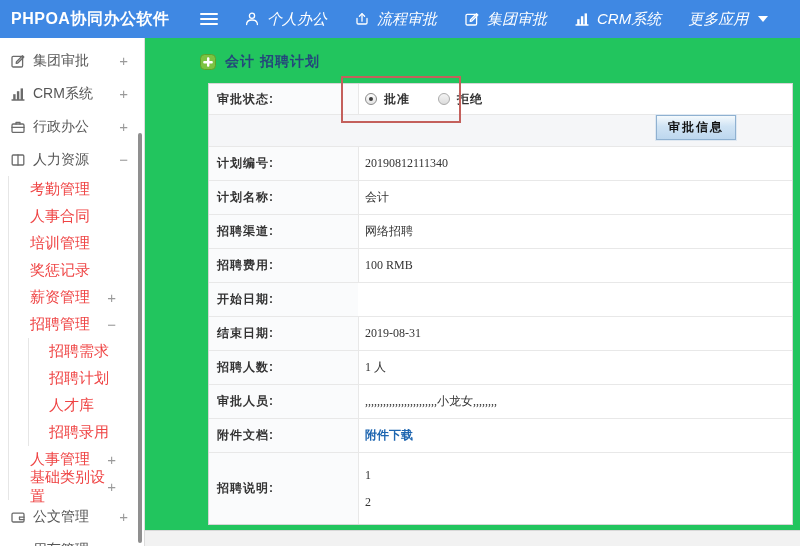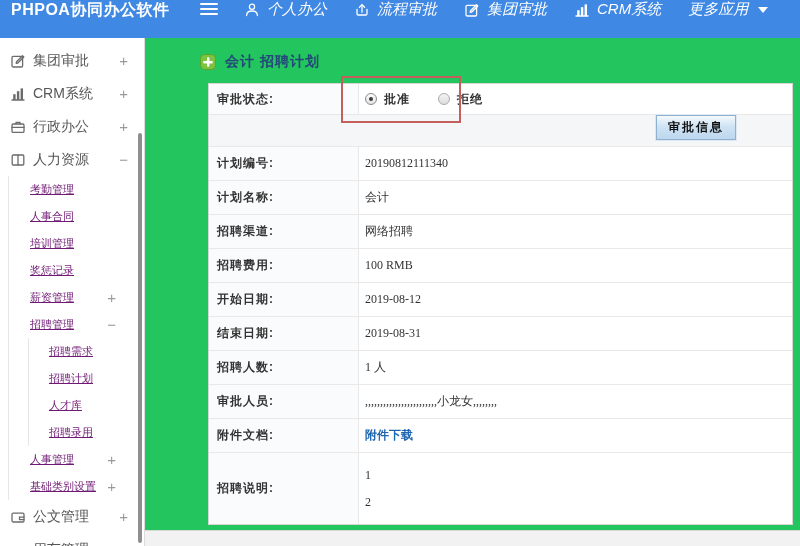--- a/index.html
+++ b/index.html
@@ -1,39 +1,39 @@
 <!DOCTYPE html>
 <html><head>
 <meta charset="utf-8">
 <style>
   * { margin:0; padding:0; box-sizing:border-box; }
   html,body { width:800px; height:546px; overflow:hidden;
     font-family:"Liberation Sans","DejaVu Sans",sans-serif; background:#fbfbfb; }
 
   
-  .topbar { height:38px; background:#3f88e3; display:flex; align-items:flex-start; color:#fff; }
+  .topbar { height:38px; background:#3f88e3; display:flex; align-items:center; color:#fff; }
   .logo { width:150px; padding-left:11px; font-size:16px; font-weight:bold; letter-spacing:0.5px; white-space:nowrap; }
   .hamburger { margin-left:50px; width:18px; cursor:pointer; }
   .hamburger i { display:block; height:2px; background:#fff; margin:3px 0; border-radius:1px; }
   .topnav { display:flex; align-items:center; margin-left:26px;font-style:italic; }
   .nav-item { display:flex; align-items:center; gap:7px; margin-right:27px; font-size:15px; cursor:pointer; white-space:nowrap; }
   .nav-ic svg { display:block; }
   .caret { width:0; height:0; border-left:5px solid transparent; border-right:5px solid transparent; border-top:6px solid #fff; margin-left:3px; }
 
   
   .page { display:flex; height:508px; }
   .sidebar { width:145px; background:#fff; border-right:1px solid #dcdcdc; position:relative; padding-top:6px; overflow:hidden; flex:none; }
   .sb-item { display:flex; align-items:center; color:#565656; cursor:pointer; position:relative; }
   .sb-item .ic { width:16px; margin-left:10px; margin-right:7px; color:#6b6b6b; display:flex; }
   .sb-item .lbl { font-size:14px; }
   .sb-item .toggle { margin-left:auto; color:#9a9a9a; font-size:15px; font-weight:300; }
   .lvl1 { height:33px; }
   .lvl1 .toggle { margin-right:16px; }
   .lvl2, .lvl3 { height:27px; font-size:13px; }
-  .lvl2 .lbl, .lvl3 .lbl { font-size:11px; color:#701a75;text-decoration:underline; }
+  .lvl2 .lbl, .lvl3 .lbl { font-size:15px; color:#ef4444; }
   .lvl2 { padding-left:30px; }
   .lvl3 { padding-left:49px; }
   .lvl2::before, .lvl3::before { content:""; position:absolute; left:8px; top:0; bottom:0; width:1px; background:#e6e6e6; }
   .lvl3::after { content:""; position:absolute; left:28px; top:0; bottom:0; width:1px; background:#e6e6e6; }
   .lvl2 .toggle, .lvl3 .toggle { margin-right:28px; }
   .sb-scroll { position:absolute; top:95px; right:2px; width:4px; height:410px; background:#8f8f8f; border-radius:2px; }
 
   
   .main { flex:1; position:relative; display:flex; flex-direction:column; background:#22c55e; }
   .title-row { display:flex; align-items:center; gap:9px; margin:15px 0 12px 55px; }
@@ -275,21 +275,20 @@
           <div class="frow std">
             <div class="fl">招聘渠道:</div>
             <div class="fv">网络招聘</div>
           </div>
           <div class="frow std">
             <div class="fl">招聘费用:</div>
             <div class="fv">100 RMB</div>
           </div>
           <div class="frow std">
             <div class="fl">开始日期:</div>
-            <div class="fv">2019-08-12</div>
           </div>
           <div class="frow std">
             <div class="fl">结束日期:</div>
             <div class="fv">2019-08-31</div>
           </div>
           <div class="frow std">
             <div class="fl">招聘人数:</div>
             <div class="fv">1 人</div>
           </div>
           <div class="frow std">

